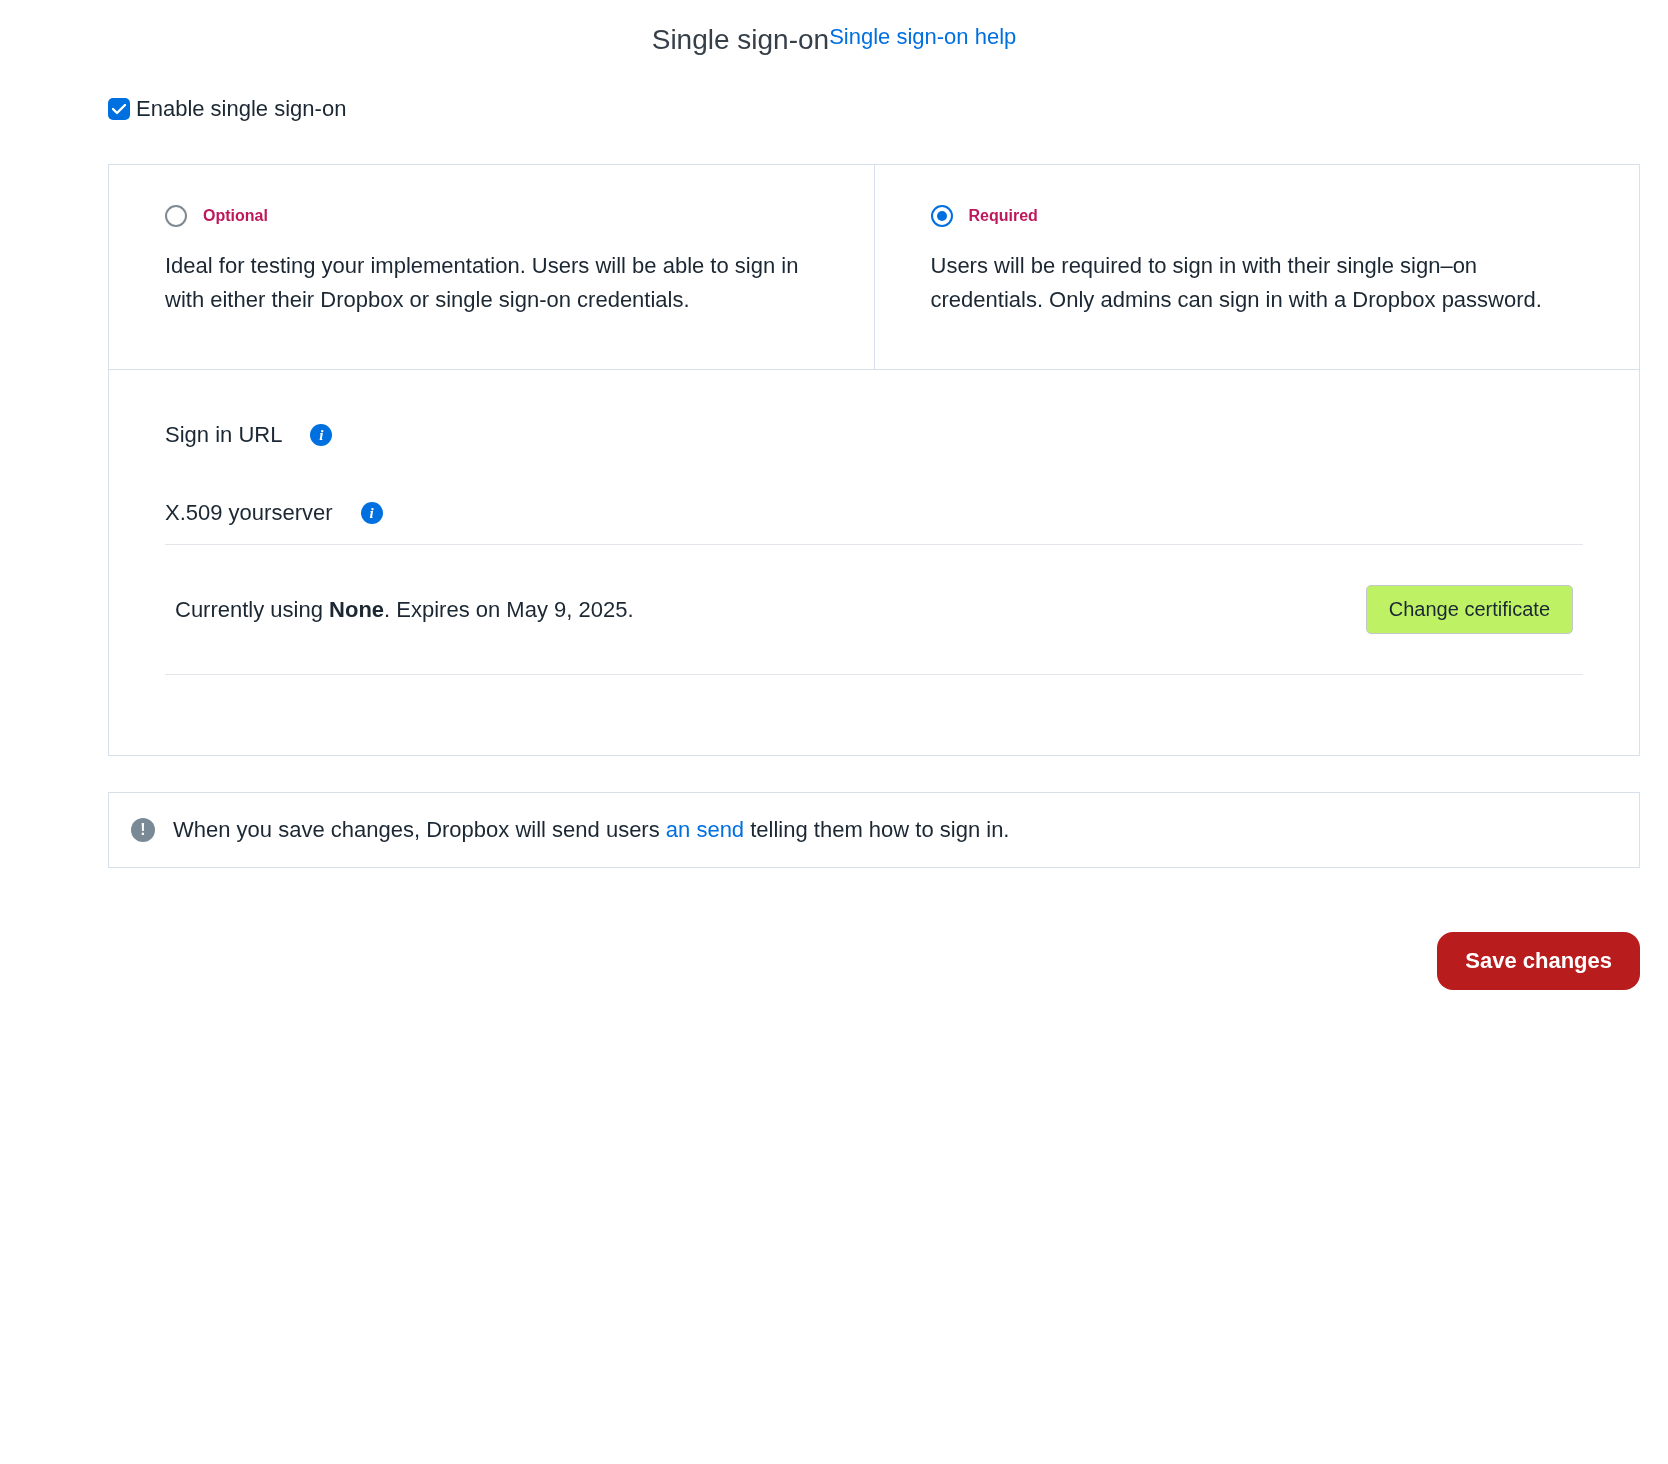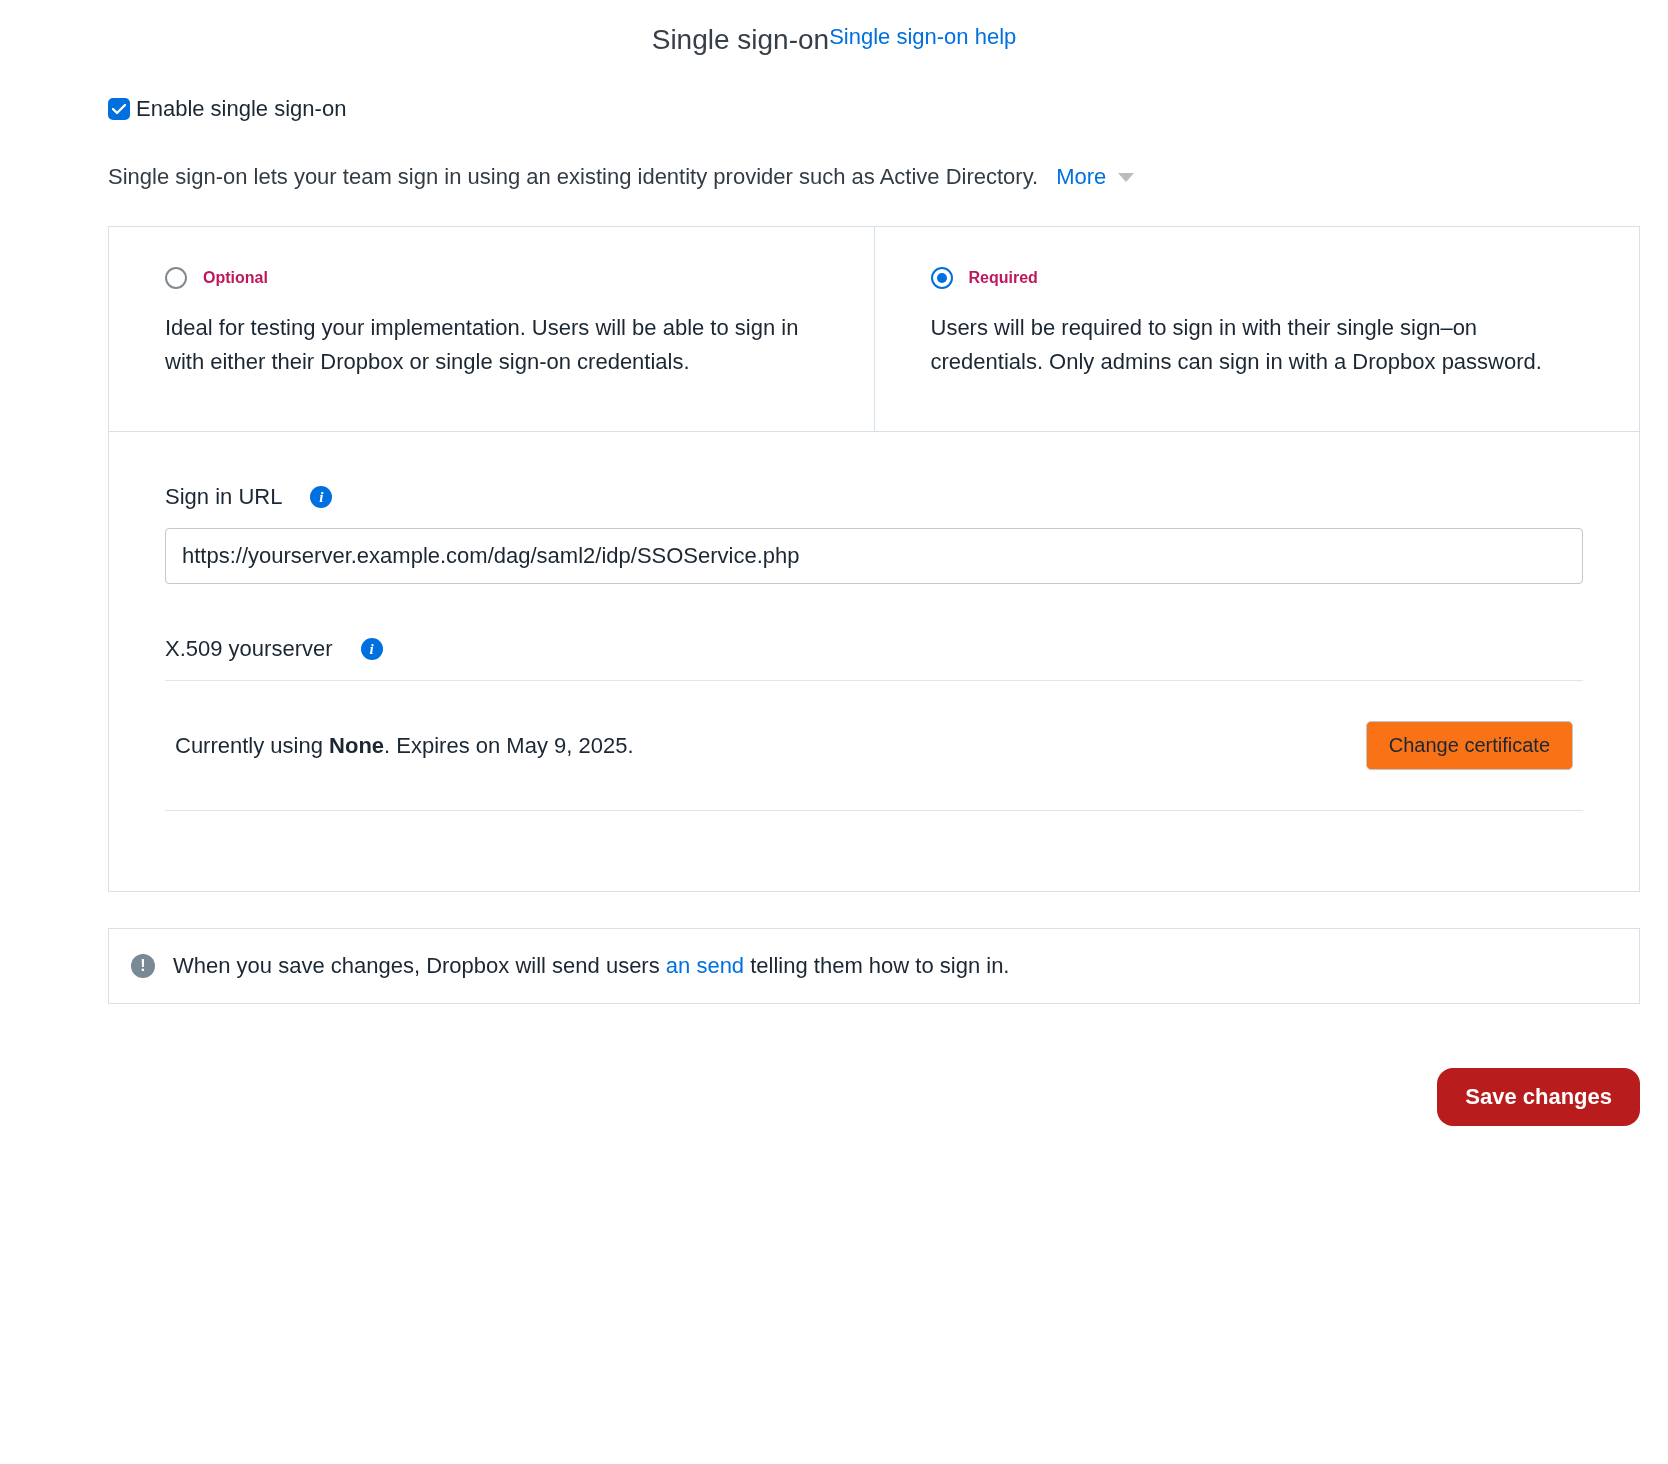--- a/index.html
+++ b/index.html
@@ -164,21 +164,21 @@
       justify-content: space-between;
       margin-top: 10px;
     }
     .cert-status {
       font-size: 22px;
       color: #1b2733;
     }
     .cert-status b { font-weight: 700; }
     .btn-secondary {
       border: 1px solid #c1c7cd;
-      background: #f97316;
+      background: #bef264;
       border-radius: 5px;
       padding: 12px 22px;
       font-size: 20px;
       color: #1b2733;
       cursor: pointer;
     }
     .notice {
       border: 1px solid #d7e1eb;
       padding: 24px 22px;
       display: flex;
@@ -227,27 +227,20 @@
 
   <div class="enable-row">
     <span class="checkbox">
       <svg width="14" height="11" viewBox="0 0 14 11">
         <path d="M1 5 L5 9 L13 1" stroke="#fff" stroke-width="2.4" fill="none" stroke-linecap="round" stroke-linejoin="round"></path>
       </svg>
     </span>
     <span class="enable-label">Enable single sign-on</span>
   </div>
 
-  <div class="description-row">
-    <span>Single sign-on lets your team sign in using an existing identity provider such as Active Directory.</span>
-    <span class="more-link">
-      <span>More</span>
-      <span class="chevron-down"></span>
-    </span>
-  </div>
 
   <div class="panel">
     <div class="mode-row">
       <div class="mode-cell">
         <div class="mode-head">
           <span class="radio"></span>
           <span class="mode-title">Optional</span>
         </div>
         <div class="mode-desc">Ideal for testing your implementation. Users will be able to sign in with either their Dropbox or single sign-on credentials.</div>
       </div>
@@ -260,21 +253,20 @@
         </div>
         <div class="mode-desc">Users will be required to sign in with their single sign–on credentials. Only admins can sign in with a Dropbox password.</div>
       </div>
     </div>
 
     <div class="form-section">
       <div class="field-label-row">
         <span>Sign in URL</span>
         <span class="info-icon">i</span>
       </div>
-      <input type="text" class="text-input" value="https://yourserver.example.com/dag/saml2/idp/SSOService.php" style="">
 
       <div class="cert-section">
         <div class="field-label-row">
           <span>X.509 yourserver</span>
           <span class="info-icon">i</span>
         </div>
         <div class="cert-row">
           <span class="cert-status">
             <span>Currently using </span><b>None</b><span>. Expires on May 9, 2025.</span>
           </span>

